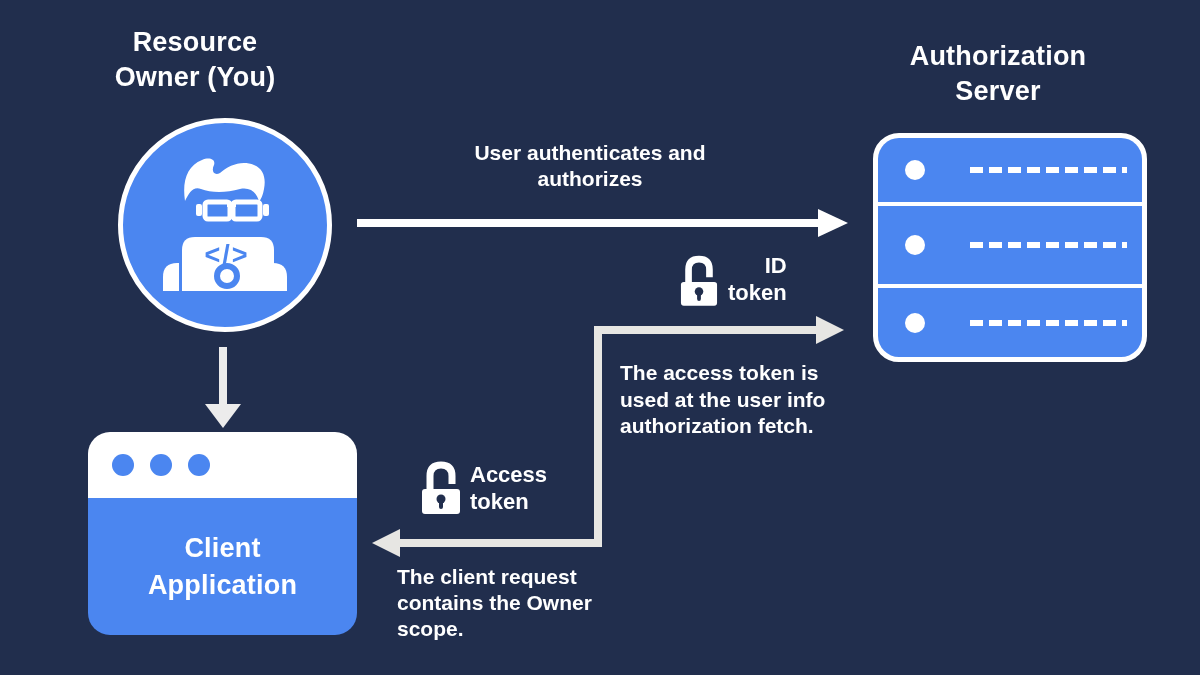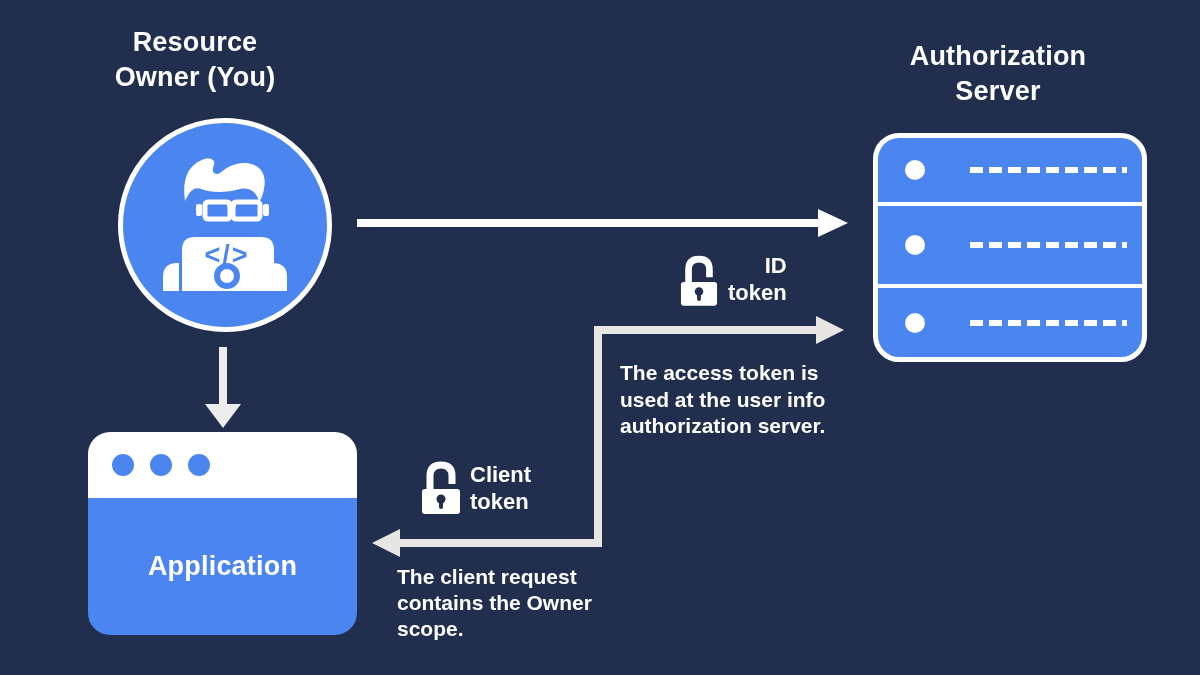--- a/index.html
+++ b/index.html
@@ -99,20 +99,21 @@
   <div class="abs head-down" style="left:205px;top:404px;"></div>
 
   <div class="abs client-card">
     <div class="client-header">
       <div class="client-dot"></div>
       <div class="client-dot"></div>
       <div class="client-dot"></div>
     </div>
     <div class="client-body">
       <div class="ttl" style="line-height:37px;">
+        <div>Client</div>
         <div>Application</div>
       </div>
     </div>
   </div>
 
   <div class="abs ttl" style="left:868px;top:31px;width:260px;margin-top:8px;">
     <div>Authorization</div>
     <div>Server</div>
   </div>
 
@@ -127,20 +128,24 @@
     </div>
     <div class="server-row" style="flex-grow:69;">
       <div class="server-led"></div>
       <div class="server-dash"></div>
     </div>
   </div>
 
   <div class="abs shaft" style="left:357px;top:219px;width:461px;height:8px;"></div>
   <div class="abs head-right-white" style="left:818px;top:209px;"></div>
 
+  <div class="abs note" style="left:440px;top:140px;width:300px;text-align:center;line-height:26px;">
+    <div>User authenticates and</div>
+    <div>authorizes</div>
+  </div>
 
   <div class="abs head-left-gray" style="left:372px;top:529px;"></div>
   <div class="abs shaft-gray" style="left:400px;top:539px;width:202px;height:8px;"></div>
   <div class="abs shaft-gray" style="left:594px;top:326px;width:8px;height:221px;"></div>
   <div class="abs shaft-gray" style="left:594px;top:326px;width:222px;height:8px;"></div>
   <div class="abs head-right-gray" style="left:816px;top:316px;"></div>
 
   <svg class="abs" style="left:680px;top:254px;" width="38" height="54" viewBox="0 0 40 54">
     <path d="M9,28 V15 Q9,4 20,4 Q31,4 31,15 V23" fill="none" stroke="#ffffff" stroke-width="7"></path>
     <rect x="1" y="28" width="38" height="25" rx="3" fill="#ffffff"></rect>
@@ -148,31 +153,31 @@
     <rect x="18" y="38" width="4" height="10" rx="2" fill="#212e4d"></rect>
   </svg>
   <div class="abs lbl" style="left:728px;top:252px;text-align:right;">
     <div>ID</div>
     <div>token</div>
   </div>
 
   <div class="abs note" style="left:620px;top:360px;width:240px;">
     <div>The access token is</div>
     <div>used at the user info</div>
-    <div>authorization server.</div>
+    <div>authorization fetch.</div>
   </div>
 
   <svg class="abs" style="left:421px;top:461px;" width="40" height="54" viewBox="0 0 40 54">
     <path d="M9,28 V15 Q9,4 20,4 Q31,4 31,15 V23" fill="none" stroke="#ffffff" stroke-width="7"></path>
     <rect x="1" y="28" width="38" height="25" rx="3" fill="#ffffff"></rect>
     <circle cx="20" cy="38" r="4.5" fill="#212e4d"></circle>
     <rect x="18" y="38" width="4" height="10" rx="2" fill="#212e4d"></rect>
   </svg>
   <div class="abs lbl" style="left:470px;top:461px;">
-    <div>Client</div>
+    <div>Access</div>
     <div>token</div>
   </div>
 
   <div class="abs note" style="left:397px;top:564px;width:240px;line-height:26px;">
     <div>The client request</div>
     <div>contains the Owner</div>
     <div>scope.</div>
   </div>
 
 </div>

